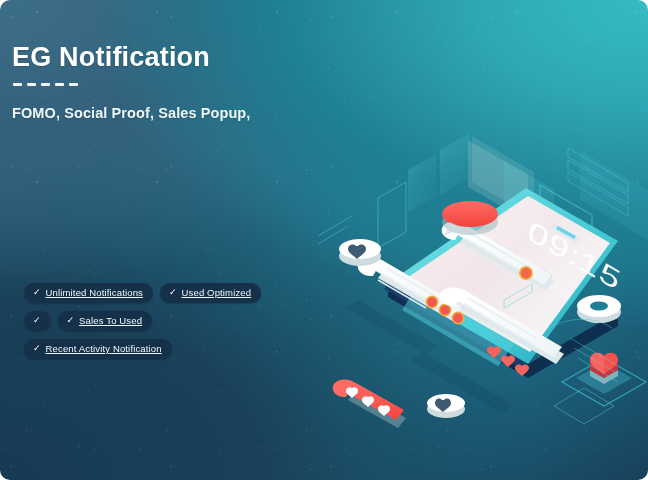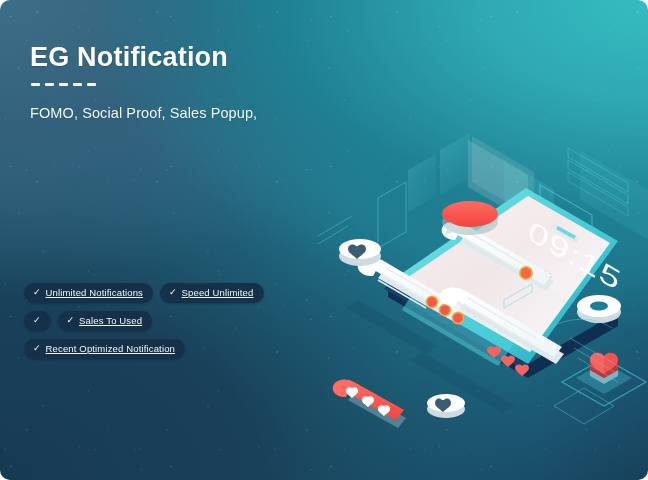--- a/index.html
+++ b/index.html
@@ -34,30 +34,30 @@
       radial-gradient(circle at 76% 57%, rgba(255,255,255,.12) 0 .8px, transparent 1.1px),
       radial-gradient(circle at 88% 70%, rgba(0,0,0,.10)      0 .8px, transparent 1.1px),
       radial-gradient(circle at 36% 88%, rgba(255,255,255,.10) 0 .8px, transparent 1.1px);
     background-size:
       160px 150px,140px 130px,120px 170px,180px 140px,150px 160px,
       130px 120px,170px 150px,145px 135px,155px 145px,165px 155px,
       135px 165px,175px 125px,125px 175px,185px 145px,150px 185px;
   }
 
   
-  #copy{position:absolute;left:30px;top:40px;width:300px;}
+  #copy{position:absolute;left:12px;top:40px;width:300px;}
   #title{
     font-size:27px;font-weight:700;color:#ffffff;letter-spacing:.2px;
     line-height:34px;margin:0;text-shadow:0 1px 2px rgba(0,0,0,.18);
   }
   #divider{display:flex;gap:5px;margin:9px 0 0 1px;}
   #divider i{display:block;width:9px;height:3px;background:#ffffff;border-radius:1px;opacity:.95;}
   #subtitle{
     margin:14px 0 0 0;font-size:14.5px;line-height:27px;color:#eef7fa;
-    font-weight:400;letter-spacing:.1px;text-shadow:0 1px 2px rgba(0,0,0,.15);
+    font-weight:700;letter-spacing:.1px;text-shadow:0 1px 2px rgba(0,0,0,.15);
   }
 
   
   #features{position:absolute;left:24px;top:283px;width:300px;}
   .badge-row{display:flex;gap:7px;margin-bottom:8px;}
   .badge{
     display:inline-flex;align-items:center;gap:5px;
     background:#15314a;border-radius:12px;
     padding:4px 10px 5px 9px;
     font-size:9.5px;color:#f2f7fa;white-space:nowrap;
@@ -274,35 +274,35 @@
 
   <div id="features">
 
     <div class="badge-row">
       <div class="badge">
         <span class="ck">✓</span>
         <span class="lbl">Unlimited Notifications</span>
       </div>
       <div class="badge">
         <span class="ck">✓</span>
-        <span class="lbl">Speed Unlimited</span>
+        <span class="lbl">Used Optimized</span>
       </div>
     </div>
 
     <div class="badge-row">
       <div class="badge">
         <span class="ck">✓</span>
       </div>
       <div class="badge">
         <span class="ck">✓</span>
         <span class="lbl">Sales To Used</span>
       </div>
     </div>
 
     <div class="badge-row">
       <div class="badge">
         <span class="ck">✓</span>
-        <span class="lbl">Recent Optimized Notification</span>
+        <span class="lbl">Recent Activity Notification</span>
       </div>
     </div>
 
   </div>
 </div>
 
 </body></html>

